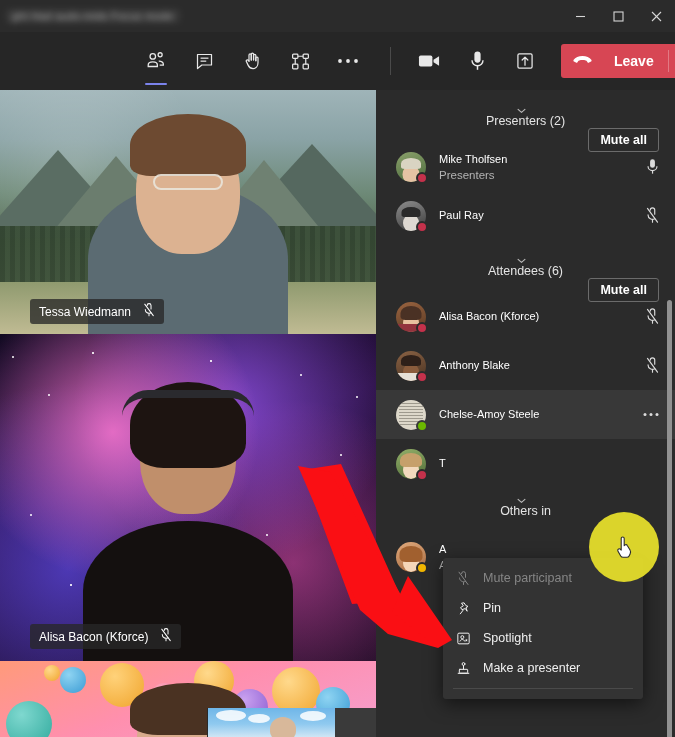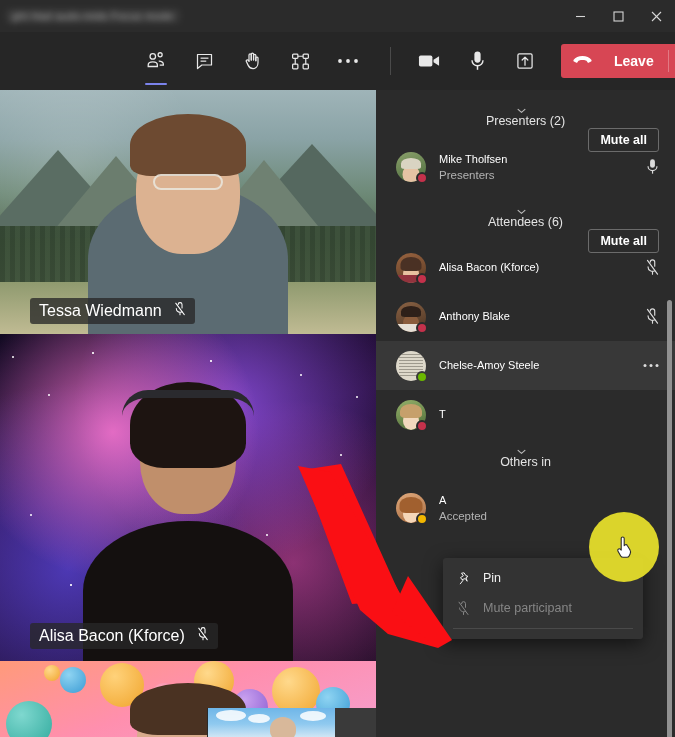--- a/index.html
+++ b/index.html
@@ -108,21 +108,21 @@
 
   
   .bg-balloons {
     position: absolute; inset: 0;
     background: linear-gradient(160deg,#ff9a7a 0%, #ff8fae 48%, #f59fcf 100%);
   }
   .ball { position: absolute; border-radius: 50%; }
 
   .name-chip {
     position: absolute; display: flex; align-items: center; gap: 12px;
-    background: rgba(40,40,40,.78); color: #fff; font-size: 16px;
+    background: rgba(40,40,40,.78); color: #fff; font-size: 12px;
     padding: 4px 9px; border-radius: 3px; white-space: nowrap;
   }
   .chip-1 { left: 30px; bottom: 10px; }
   .chip-2 { left: 30px; bottom: 12px; }
 
   .selfview {
     position: absolute; left: 207px; bottom: 0; width: 128px; height: 29px;
     background: linear-gradient(180deg,#6fb6e8 0%, #8fc9ef 55%, #cfe6f5 100%);
     overflow: hidden; border-left: 1px solid #2a2a2a;
   }
@@ -468,20 +468,40 @@
         </div>
         <div class="mic">
           <svg width="13" height="17" viewBox="0 0 14 18" fill="currentColor">
             <rect x="4.4" y="1.2" width="5.2" height="9.2" rx="2.6"></rect>
             <path d="M2.2 8.6a4.8 4.8 0 009.6 0" fill="none" stroke="currentColor" stroke-width="1.3"></path>
             <rect x="6.4" y="13.4" width="1.3" height="3.3"></rect>
           </svg>
         </div>
       </div>
 
+      <div class="prow">
+        <div class="avatar">
+          <div class="face" style="background:linear-gradient(160deg,#8d8d8d,#3b3b3b)">
+            <div style="position:absolute;left:50%;top:44%;transform:translateX(-50%);width:16px;height:18px;background:#ded9d2;border-radius:50%"></div>
+            <div style="position:absolute;left:50%;top:20%;transform:translateX(-50%);width:19px;height:10px;background:#2a2a2a;border-radius:50% 50% 20% 20%"></div>
+          </div>
+          <span class="presence busy"></span>
+        </div>
+        <div class="pnames">
+          <span class="pname">Paul Ray</span>
+        </div>
+        <div class="mic">
+          <svg width="13" height="17" viewBox="0 0 14 18" fill="none" stroke="currentColor" stroke-width="1.25" stroke-linecap="round">
+            <path d="M4.6 3.2a2.4 2.4 0 014.8 0v4.4"></path>
+            <path d="M2.2 8.4a4.8 4.8 0 007.2 4.1"></path>
+            <line x1="7" y1="13.8" x2="7" y2="16.2"></line>
+            <line x1="1.6" y1="1.4" x2="12.4" y2="16.2"></line>
+          </svg>
+        </div>
+      </div>
     </div>
 
     <div class="section-head">
       <span class="caret">
         <svg width="9" height="6" viewBox="0 0 10 7" fill="none" stroke="currentColor" stroke-width="1.3" stroke-linecap="round" stroke-linejoin="round">
             <path d="M1 1.6L5 5.2 9 1.6"></path>
           </svg>
       </span>
       <span class="section-title">Attendees (6)</span>
       <button class="mute-all">Mute all</button>
@@ -589,43 +609,65 @@
           <span class="pname">A</span>
           <span class="prole">Accepted</span>
         </div>
       </div>
     </div>
 
     <div class="scrollbar"></div>
   </div>
 
   <div class="ctxmenu">
-    <div class="ctxitem">
-      <span class="ci">
-        <svg width="15" height="15" viewBox="0 0 18 18" fill="none" stroke="currentColor" stroke-width="1.2" stroke-linejoin="round">
-          <path d="M6.6 2.6l2.2 3.2-3.3 2 1.6 2.6 4.1-1.3 2.2 3.2-1.4-4.3 2.4-1.5-2.6-1-2.1-3.3z"></path>
-          <line x1="5.2" y1="15.4" x2="8.4" y2="11.2" stroke-linecap="round"></line>
-        </svg>
-      </span>
-      <span>Pin</span>
-    </div>
-
     <div class="ctxitem disabled">
       <span class="ci">
         <svg width="13" height="15" viewBox="0 0 14 18" fill="none" stroke="currentColor" stroke-width="1.2" stroke-linecap="round">
           <path d="M4.6 3.2a2.4 2.4 0 014.8 0v4.4"></path>
           <path d="M2.2 8.4a4.8 4.8 0 007.2 4.1"></path>
           <line x1="7" y1="13.8" x2="7" y2="16.2"></line>
           <line x1="1.6" y1="1.4" x2="12.4" y2="16.2"></line>
         </svg>
       </span>
       <span>Mute participant</span>
     </div>
 
-
+    <div class="ctxitem">
+      <span class="ci">
+        <svg width="15" height="15" viewBox="0 0 18 18" fill="none" stroke="currentColor" stroke-width="1.2" stroke-linejoin="round">
+          <path d="M6.6 2.6l2.2 3.2-3.3 2 1.6 2.6 4.1-1.3 2.2 3.2-1.4-4.3 2.4-1.5-2.6-1-2.1-3.3z"></path>
+          <line x1="5.2" y1="15.4" x2="8.4" y2="11.2" stroke-linecap="round"></line>
+        </svg>
+      </span>
+      <span>Pin</span>
+    </div>
+
+    <div class="ctxitem">
+      <span class="ci">
+        <svg width="15" height="15" viewBox="0 0 18 18" fill="none" stroke="currentColor" stroke-width="1.2">
+          <rect x="2.2" y="2.6" width="13.6" height="12.8" rx="1.4"></rect>
+          <circle cx="7.6" cy="7.4" r="1.8"></circle>
+          <path d="M4.6 12.6c.6-1.6 1.8-2.4 3-2.4s2.4.8 3 2.4"></path>
+          <path d="M12.4 9.2l.5 1.2 1.3.1-1 .9.3 1.3-1.1-.7-1.1.7.3-1.3-1-.9 1.3-.1z" fill="currentColor" stroke="none"></path>
+        </svg>
+      </span>
+      <span>Spotlight</span>
+    </div>
+
+    <div class="ctxitem">
+      <span class="ci">
+        <svg width="15" height="15" viewBox="0 0 18 18" fill="none" stroke="currentColor" stroke-width="1.2" stroke-linecap="round">
+          <circle cx="9" cy="3.6" r="1.7"></circle>
+          <path d="M9 5.6v4.2"></path>
+          <rect x="4" y="10" width="10" height="4.6" rx="0.6"></rect>
+          <path d="M2.6 14.8h12.8"></path>
+        </svg>
+      </span>
+      <span>Make a presenter</span>
+    </div>
 
     <div class="ctxdiv"></div>
 
   </div>
 
   <div class="cursor-highlight"></div>
   <div class="cursor-ico">
     <svg width="20" height="24" viewBox="0 0 20 24" fill="#ffffff" stroke="#2b2b2b" stroke-width="1.1" stroke-linejoin="round">
       <path d="M6.2 2.6c0-.9.7-1.6 1.5-1.6s1.5.7 1.5 1.6v7.1l.9-.8c.6-.5 1.5-.4 1.9.2l.1.2 2.8 4.4c.8 1.3.9 2.9.2 4.3l-1 2c-.4.8-1.2 1.3-2.1 1.3H8.1c-1 0-1.9-.5-2.4-1.4L3 15.2c-.5-.8-.2-1.8.6-2.2.6-.3 1.4-.2 1.9.3l.7.8z"></path>
     </svg>

